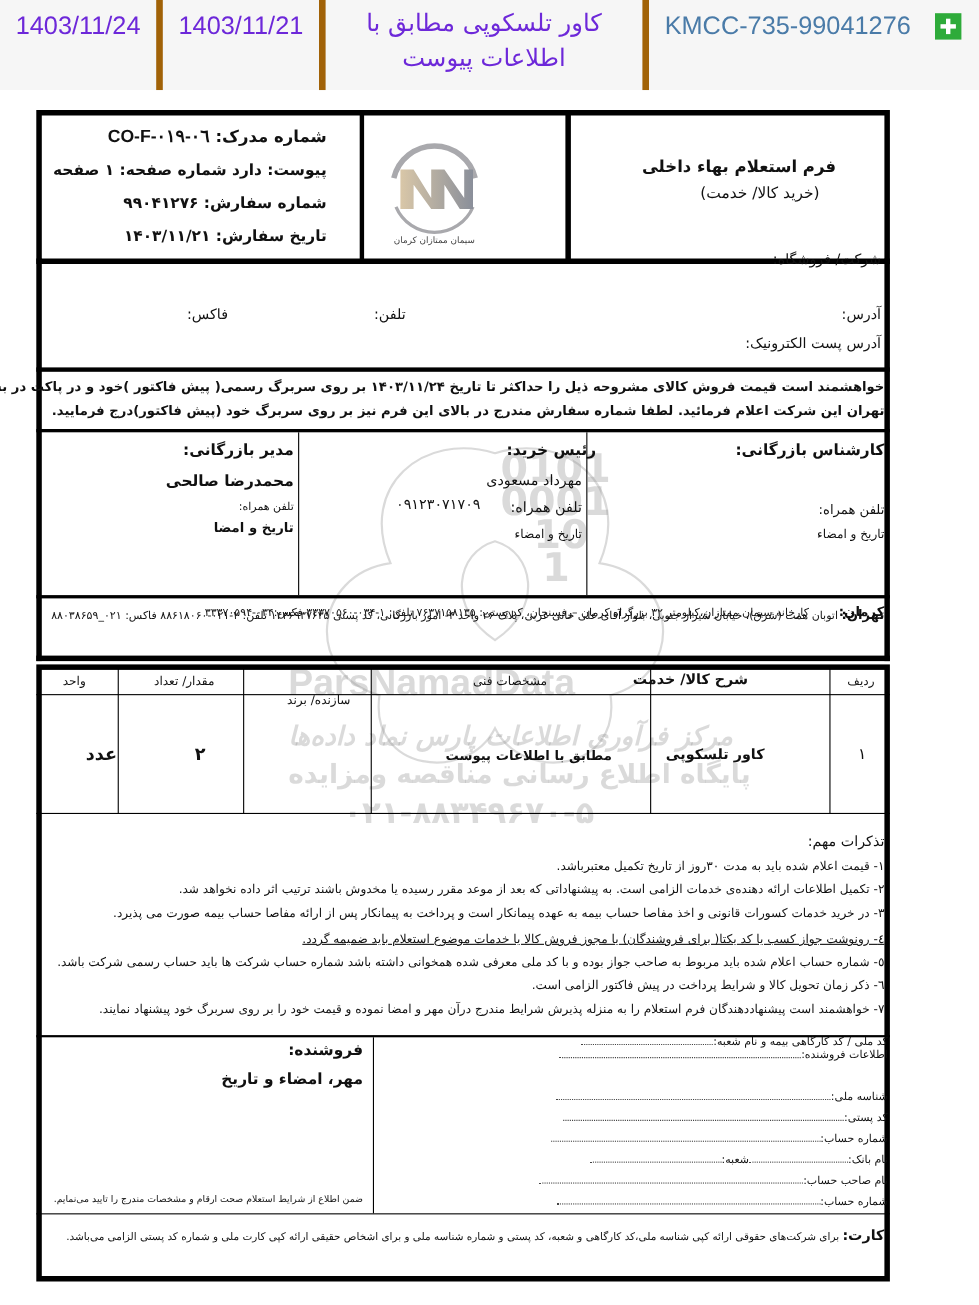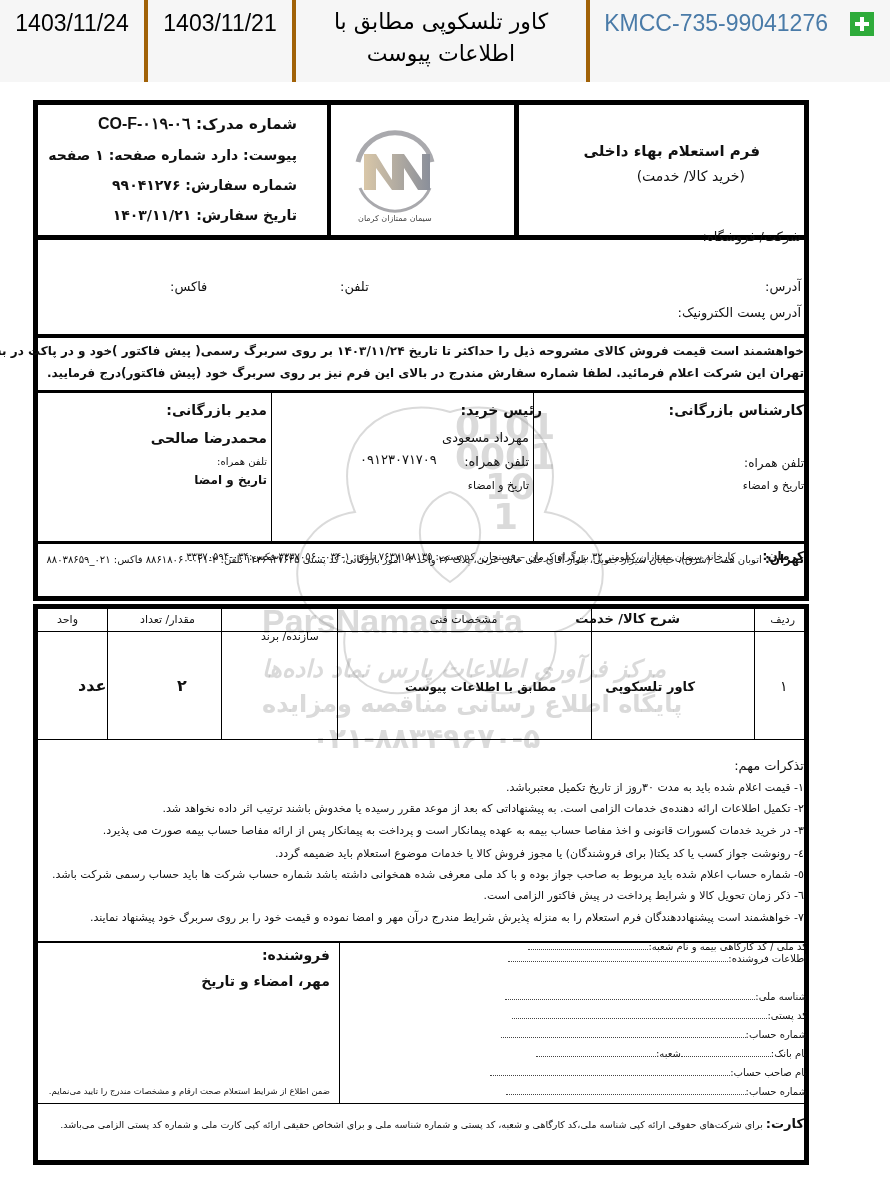--- a/index.html
+++ b/index.html
@@ -1,21 +1,21 @@
 <!DOCTYPE html>
 <html><head>
 <meta charset="utf-8">
 <style>
   * { box-sizing: border-box; margin: 0; padding: 0; }
   html, body { width: 890px; height: 1186px; background: #ffffff; overflow: hidden; }
   body { font-family: "DejaVu Sans", sans-serif; color: #111; position: relative; }
 
   
   .listing { position: absolute; left: 0; top: 0; width: 890px; height: 82px; background: #f6f6f6; display: flex; direction: ltr; }
-  .listing .cell { height: 82px; display: flex; align-items: flex-start; justify-content: center; padding-top: 10px; border-right: 4px solid #a16207; font-family: "Liberation Sans", sans-serif; color: #000000; }
+  .listing .cell { height: 82px; display: flex; align-items: flex-start; justify-content: center; padding-top: 10px; border-right: 6px solid #a16207; font-family: "Liberation Sans", sans-serif; color: #6d28d9; }
   .listing .c-date2 { width: 148px; font-size: 23px; }
   .listing .c-date1 { width: 148px; font-size: 23px; }
   .listing .c-title { width: 294px; font-size: 22px; text-align: center; line-height: 32px; padding: 6px 20px 0; direction: rtl; font-family: "DejaVu Sans", sans-serif; }
   .listing .c-code { flex: 1; justify-content: flex-end; padding-right: 16px; font-size: 23px; color: #4a7ba8; border-right: none; align-items: flex-start; gap: 22px; }
   .plus-btn { width: 24px; height: 24px; background: #2eab3a; position: relative; margin-top: 2px; cursor: pointer; }
   .plus-btn::before { content: ""; position: absolute; left: 5px; top: 10px; width: 14px; height: 4px; background: #fff; }
   .plus-btn::after { content: ""; position: absolute; left: 10px; top: 5px; width: 4px; height: 14px; background: #fff; }
 
   
   .doc { position: absolute; left: 0; top: 82px; width: 890px; height: 1104px; background: #fff; }
@@ -177,21 +177,21 @@
       <div class="t b s16" style="left:78px; top:594px;">عدد</div>
     </div>
     <div class="frame-line" style="left:33px; top:657px; width:776px; height:1px;"></div>
   </div>
 
   <div>
     <div class="t s13" style="right:86px; top:676px;">تذکرات مهم:</div>
     <div class="t s11" style="right:86px; top:699px;">۱- قیمت اعلام شده باید به مدت ۳۰روز از تاریخ تکمیل معتبرباشد.</div>
     <div class="t s11" style="right:86px; top:720px;">۲- تکمیل اطلاعات ارائه دهنده‌ی خدمات الزامی است. به پیشنهاداتی که بعد از موعد مقرر رسیده یا مخدوش باشند ترتیب اثر داده نخواهد شد.</div>
     <div class="t s11" style="right:86px; top:742px;">۳- در خرید خدمات کسورات قانونی و اخذ مفاصا حساب بیمه به عهده پیمانکار است و پرداخت به پیمانکار پس از ارائه مفاصا حساب بیمه صورت می پذیرد.</div>
-    <div class="t s11" style="right:86px; top:765px;">٤- رونوشت جواز کسب یا کد یکتا( برای فروشندگان) یا مجوز فروش کالا یا خدمات موضوع استعلام باید ضمیمه گردد.</div>
+    <div class="t s11" style="right:86px; top:765px;text-decoration:underline;">٤- رونوشت جواز کسب یا کد یکتا( برای فروشندگان) یا مجوز فروش کالا یا خدمات موضوع استعلام باید ضمیمه گردد.</div>
     <div class="t s11" style="right:86px; top:786px;">٥- شماره حساب اعلام شده باید مربوط به صاحب جواز بوده و با کد ملی معرفی شده همخوانی داشته باشد شماره حساب شرکت ها باید حساب رسمی شرکت باشد.</div>
     <div class="t s11" style="right:86px; top:807px;">٦- ذکر زمان تحویل کالا و شرایط پرداخت در پیش فاکتور الزامی است.</div>
     <div class="t s11" style="right:86px; top:829px;">۷- خواهشمند است پیشنهاددهندگان فرم استعلام را به منزله پذیرش شرایط مندرج درآن مهر و امضا نموده و قیمت خود را بر روی سربرگ خود پیشنهاد نمایند.</div>
   </div>
 
   <div class="frame-line" style="left:33px; top:859px; width:776px; height:2px;"></div>
   <div class="frame-line" style="left:339px; top:861px; width:1px; height:160px;"></div>
 
   <div>
     <div class="t s10" style="right:83px; top:870px;"><span>اطلاعات فروشنده:</span><span class="dotted" style="width:220px;"></span></div>

